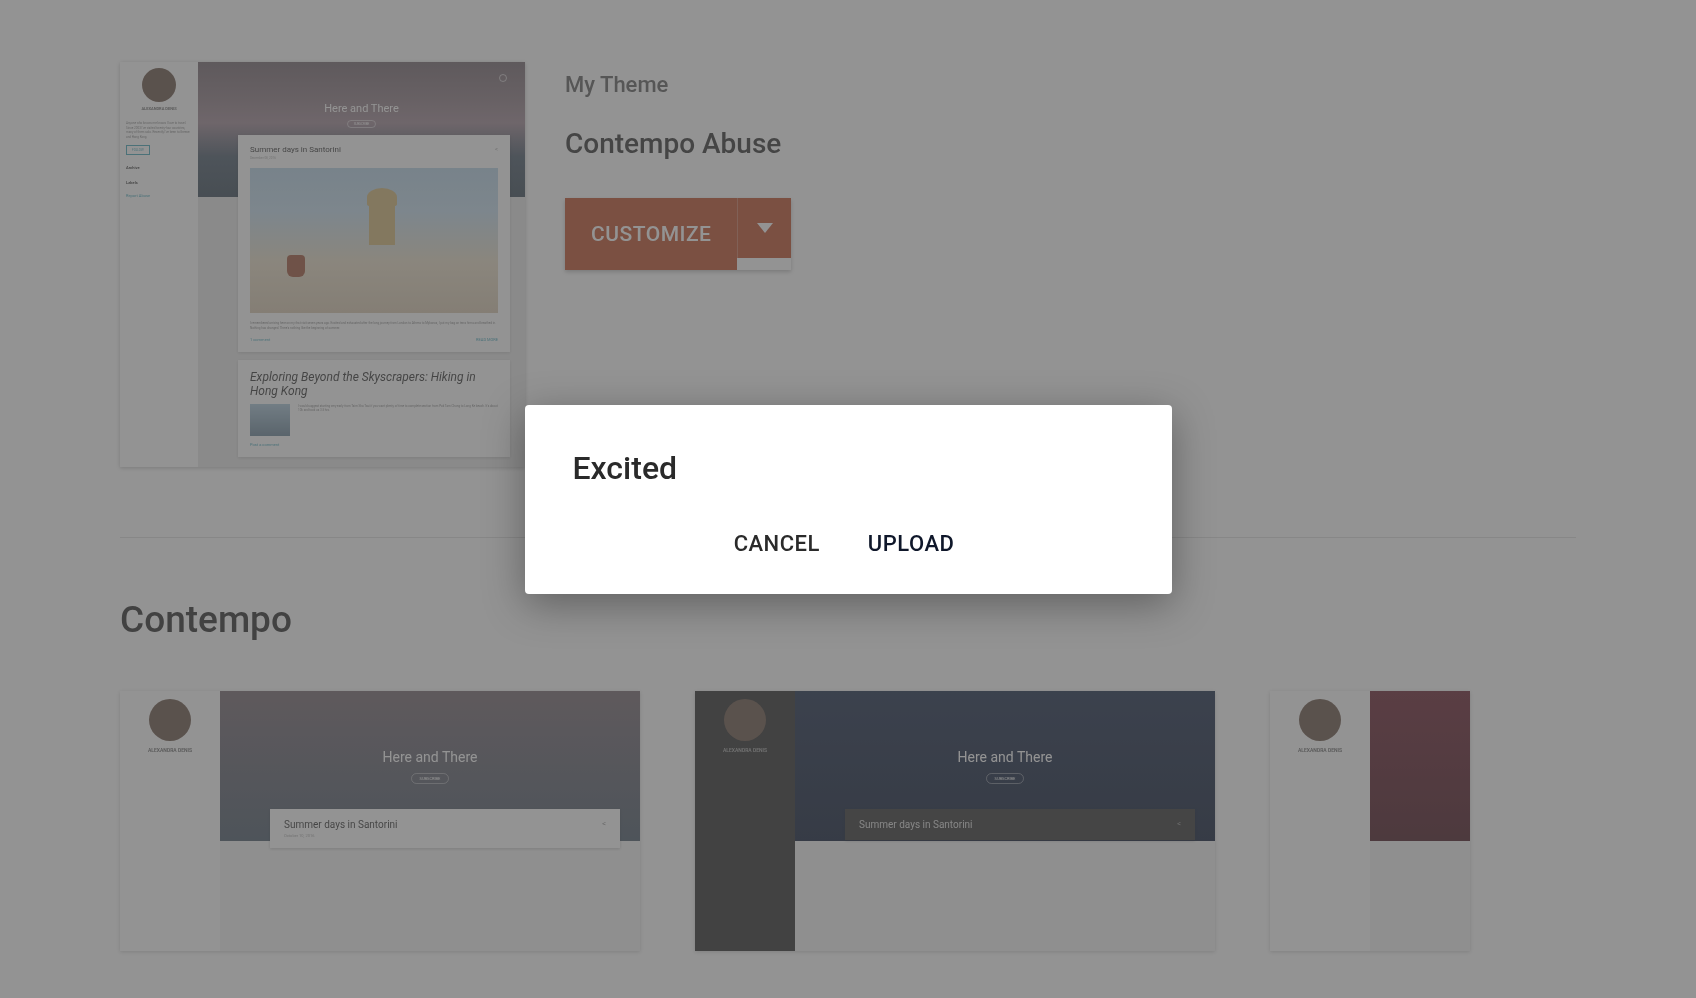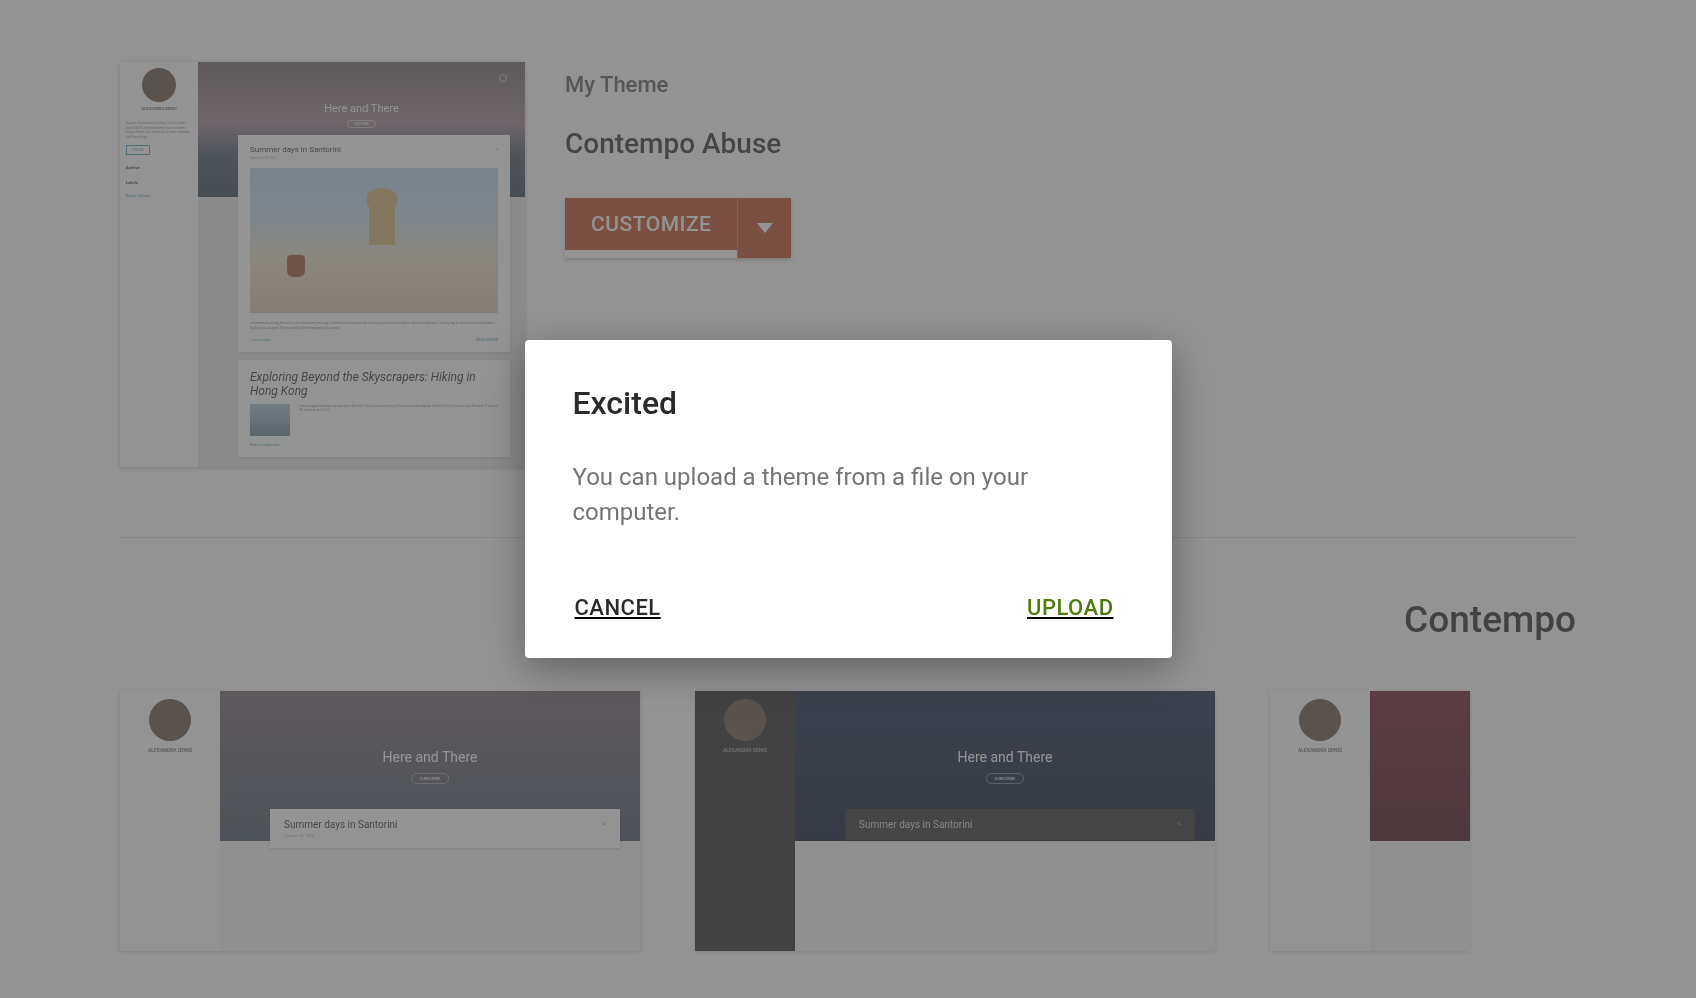--- a/index.html
+++ b/index.html
@@ -238,21 +238,21 @@
     }
     .customize-group {
       display: flex;
       box-shadow: 0 2px 4px rgba(0,0,0,0.25);
     }
     .customize-button {
       background: #c0502c;
       color: #fff;
       border: none;
       padding: 0 26px;
-      height: 52px;
+      height: 72px;
       font-size: 21px;
       font-weight: 500;
       letter-spacing: 0.5px;
       cursor: pointer;
       font-family: inherit;
     }
     .customize-dropdown {
       background: #c0502c;
       color: #fff;
       border: none;
@@ -272,21 +272,20 @@
     .divider {
       height: 1px;
       background: #e0e0e0;
       margin-bottom: 60px;
     }
     .section-label {
       font-size: 37px;
       font-weight: 500;
       color: #2a2a2a;
       margin-bottom: 50px;
-      text-align: right;
     }
     .theme-grid {
       display: flex;
       gap: 55px;
     }
     .theme-card {
       width: 520px;
       height: 260px;
       background: #f5f5f5;
       box-shadow: 0 1px 4px rgba(0,0,0,0.2);
@@ -399,37 +398,36 @@
       margin-bottom: 38px;
     }
     .modal-text {
       font-size: 24px;
       color: #757575;
       line-height: 1.42;
       margin-bottom: 60px;
     }
     .modal-actions {
       display: flex;
-      justify-content: space-between;
+      justify-content: center;
       gap: 44px;
       padding-right: 8px;
-      text-decoration: underline;
     }
     .modal-btn {
       background: none;
       border: none;
       font-size: 22px;
       font-weight: 500;
       letter-spacing: 0.5px;
       cursor: pointer;
       font-family: inherit;
       padding: 6px 2px;
     }
     .modal-btn.cancel { color: #2a2a2a; }
-    .modal-btn.upload { color: #4d7c0f; }
+    .modal-btn.upload { color: #0f172a; }
   </style>
 </head>
 <body>
 
 <div class="page-content">
   <div class="my-theme-section">
 
     <div class="theme-preview">
       <div class="preview-sidebar">
         <div class="preview-avatar"></div>
@@ -537,19 +535,18 @@
       <div class="tc-main">
         <div class="tc-hero red"></div>
       </div>
     </div>
   </div>
 </div>
 
 <div class="overlay">
   <div class="modal">
     <div class="modal-title">Excited</div>
-    <div class="modal-text">You can upload a theme from a file on your computer.</div>
     <div class="modal-actions">
       <button class="modal-btn cancel">CANCEL</button>
       <button class="modal-btn upload">UPLOAD</button>
     </div>
   </div>
 </div>
 
 </body></html>

